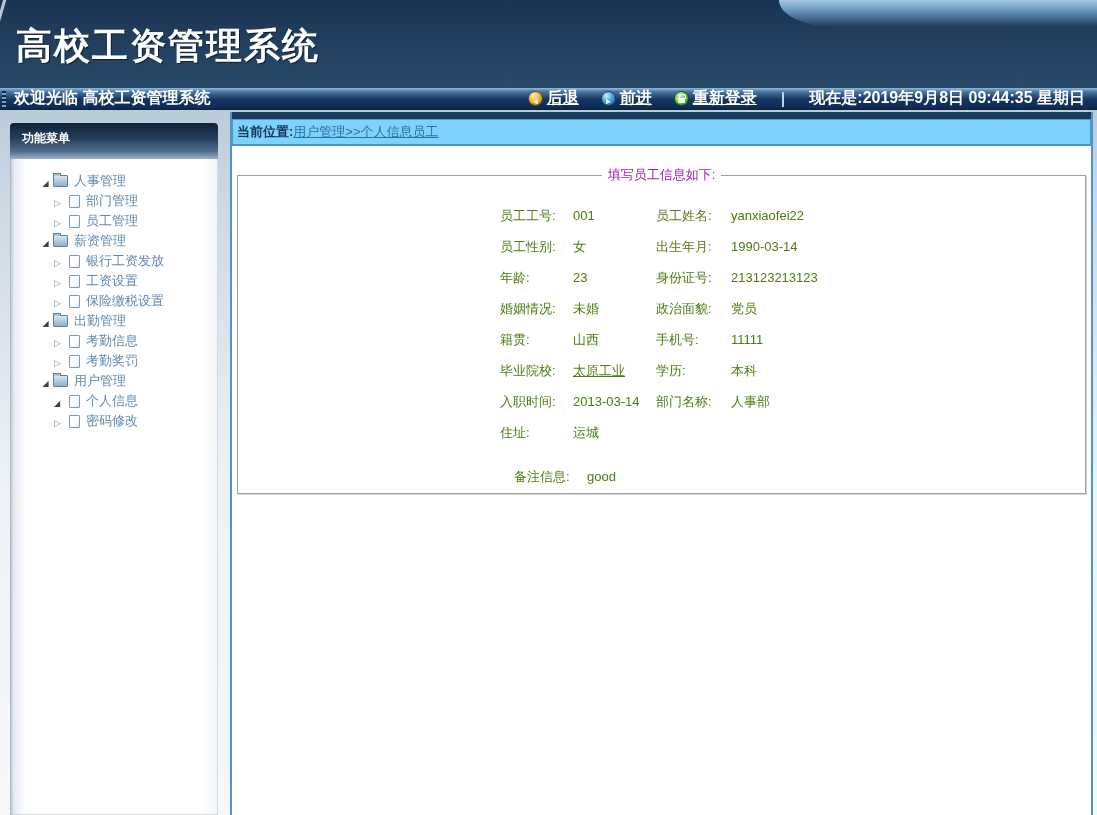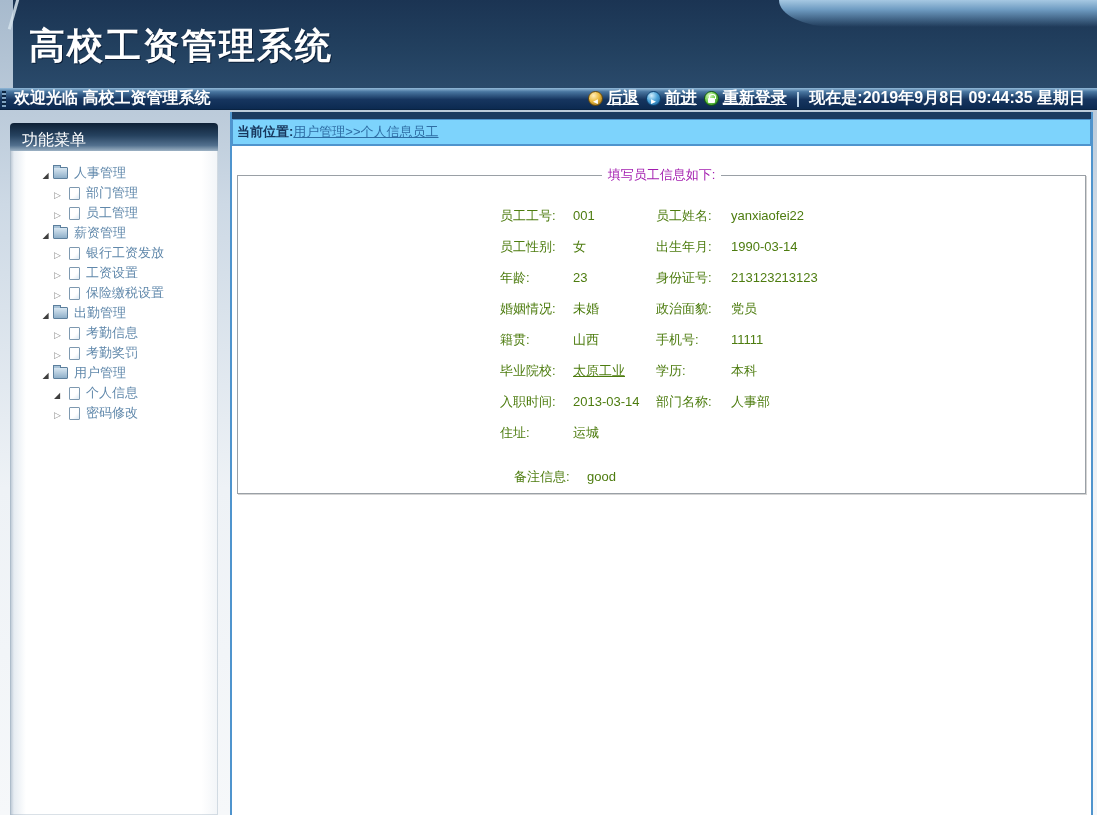--- a/index.html
+++ b/index.html
@@ -10,21 +10,21 @@
     overflow:hidden;
   }
   .page {
     position:relative; width:1097px; height:815px;
     background:linear-gradient(180deg,#a7bacd 0%,#cdd9e5 25%,#eef2f6 60%,#f6f8fa 100%);
     overflow:hidden;
   }
 
   
   .banner {
-    position:absolute; top:0; left:13px; right:0; height:88px;
+    position:absolute; top:0; left:0; right:0; height:88px;
     background:linear-gradient(180deg,#1b3453 0%,#22405f 55%,#2a4a6b 100%);
   }
   .banner-highlight {
     position:absolute; top:0; right:0; width:318px; height:27px;
     background:linear-gradient(180deg,#a6c8e2 0%,#6f9cc2 35%,rgba(38,68,100,0) 100%);
     border-bottom-left-radius:55px 27px;
   }
   .corner-sliver {
     position:absolute; top:-8px; left:0px; width:3px; height:38px;
     background:#d5e3ec; transform:rotate(16deg); opacity:.85;
@@ -41,21 +41,21 @@
     background:linear-gradient(180deg,#93bad9 0%,#48759f 18%,#16355f 55%,#0c2a51 100%);
     display:flex; align-items:center;
     color:#ffffff; font-size:16px;
     border-bottom:1px solid #0a2342;
   }
   .gripper {
     width:4px; height:16px; margin:0 8px 0 2px;
     background-image:repeating-linear-gradient(180deg,#0b2440 0 2px,#7fa3c2 2px 4px);
   }
   .welcome { font-weight:bold; }
-  .toolbar-right { margin-left:auto; display:flex; align-items:center; gap:7px; padding-right:12px;justify-content:flex-end; }
+  .toolbar-right { margin-left:auto; display:flex; align-items:center; gap:22px; padding-right:12px;justify-content:flex-end; }
   .tb-link {
     display:flex; align-items:center; gap:4px;
     color:#ffffff; font-weight:bold; cursor:pointer;
   }
   .tb-link .lbl { text-decoration:underline; }
   .sphere {
     width:15px; height:15px; border-radius:50%;
     display:flex; align-items:center; justify-content:center; position:relative;
   }
   .sphere.gold  { background:radial-gradient(circle at 35% 28%,#ffeebb,#ecbd42 45%,#8e6414 100%); border:1px solid #6b4c0d; }
@@ -75,23 +75,23 @@
   .tb-datetime { font-weight:bold; }
 
   
   .sidebar {
     position:absolute; left:10px; top:123px; width:208px; bottom:0;
     background:linear-gradient(90deg,#b4c1cf 0px,#e6ecf2 4px,#ffffff 16px,#ffffff 92%,#f2f5f8 100%);
     border-radius:4px 4px 0 0;
     box-shadow:inset 0 0 0 1px rgba(150,168,186,.35);
   }
   .sidebar-header {
-    height:28px; padding:7px 0 0 12px;
+    height:36px; padding:7px 0 0 12px;
     background:linear-gradient(180deg,#0e2136 0%,#26425f 45%,#52708e 80%,#9db2c4 100%);
-    color:#ffffff; font-size:16px; font-weight:normal;
+    color:#ffffff; font-size:12px; font-weight:bold;
     border-radius:4px 4px 0 0;
   }
   .tree { list-style:none; margin:12px 0 0 0; padding:0; font-size:13px; color:#6088ab; }
   .tree li { height:20px; display:flex; align-items:center; cursor:pointer; }
   .tree li.parent { padding-left:28px;text-align:center; }
   .tree li.child  { padding-left:44px; }
   .tw { width:15px; flex:0 0 15px; line-height:1; }
   .tw.open::before   { content:"◢"; font-size:8px; color:#3f3f3f; }
   .tw.closed::before { content:"▷"; font-size:9px; color:#8e8e8e; }
   .ico-folder {

